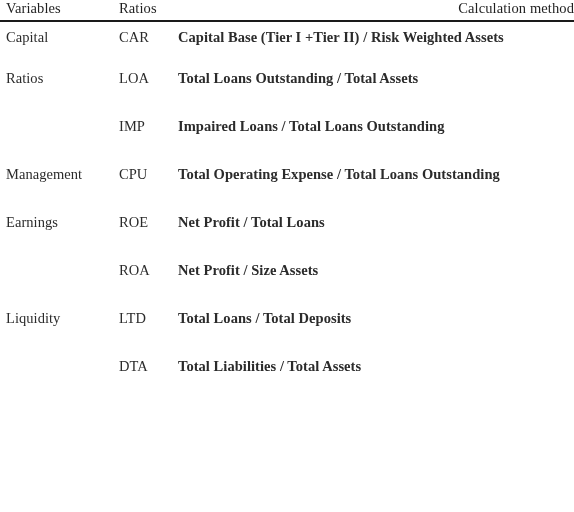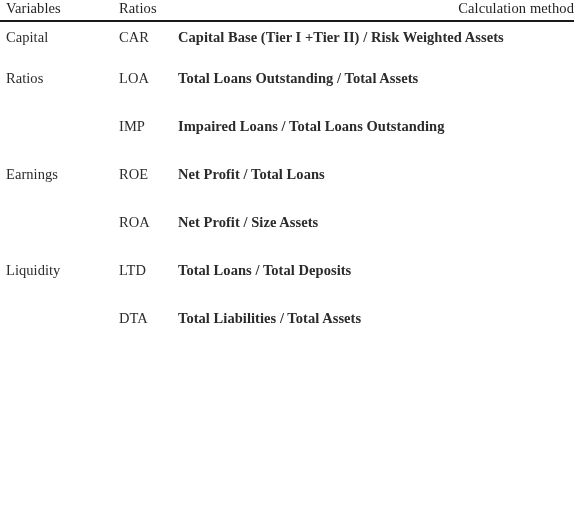--- a/index.html
+++ b/index.html
@@ -97,20 +97,25 @@
           <td class="cell-variable">Ratios</td>
           <td class="cell-ratio">LOA</td>
           <td class="cell-method">Total Loans Outstanding / Total Assets</td>
         </tr>
         <tr>
           <td class="cell-variable"></td>
           <td class="cell-ratio">IMP</td>
           <td class="cell-method">Impaired Loans / Total Loans Outstanding</td>
         </tr>
         <tr>
+          <td class="cell-variable">Management</td>
+          <td class="cell-ratio">CPU</td>
+          <td class="cell-method">Total Operating Expense / Total Loans Outstanding</td>
+        </tr>
+        <tr>
           <td class="cell-variable">Earnings</td>
           <td class="cell-ratio">ROE</td>
           <td class="cell-method">Net Profit / Total Loans</td>
         </tr>
         <tr>
           <td class="cell-variable"></td>
           <td class="cell-ratio">ROA</td>
           <td class="cell-method">Net Profit / Size Assets</td>
         </tr>
         <tr>

